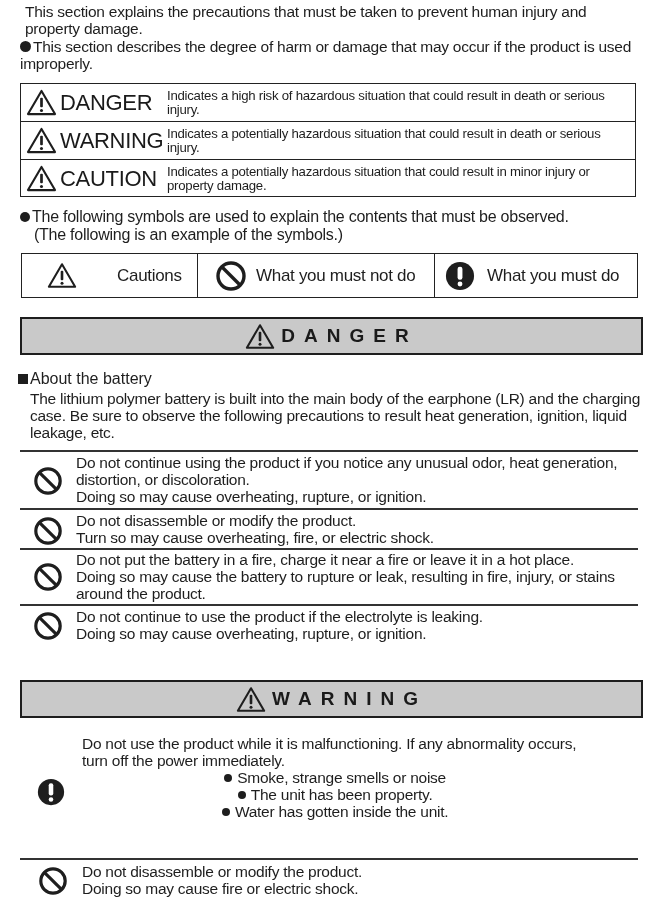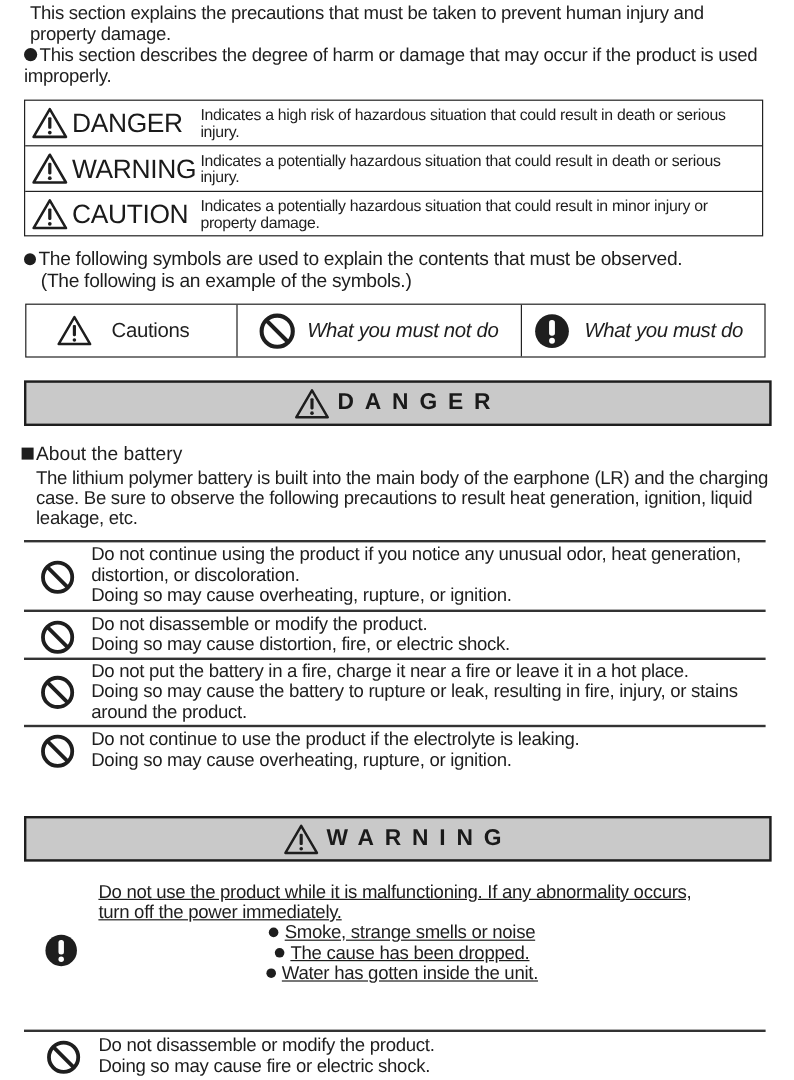--- a/index.html
+++ b/index.html
@@ -27,21 +27,21 @@
   .sig-label .word { font-size: 22px; letter-spacing: -0.3px; margin-left: 3px; color: #1a1a1a; }
   .sig-desc { flex: 1; font-size: 13.2px; line-height: 14.5px; letter-spacing: -0.25px; padding-top: 1px; }
 
   
   #sym-intro { left: 20px; top: 208px; width: 630px; }
   #sym-table {
     left: 21px; top: 253px; width: 617px; height: 45px;
     border: 1.5px solid #222; box-sizing: border-box; display: flex;
   }
   .sym-cell { display: flex; align-items: center; height: 100%; box-sizing: border-box; font-size: 17px; letter-spacing: -0.3px; }
-  .sym-cell + .sym-cell { border-left: 1.5px solid #222; font-style: italic; }
+  .sym-cell + .sym-cell { border-left: 1.5px solid #222; }
 
   
   .banner {
     left: 20px; width: 623px; height: 38px; box-sizing: border-box;
     background: #c9c9c9; border: 2.5px solid #1e1e1e;
     display: flex; align-items: center; justify-content: center;
   }
   .banner .bword { font-weight: bold; font-size: 19px; letter-spacing: 9px; margin-left: 6px; color: #1a1a1a; }
 
   
@@ -112,21 +112,21 @@
     <div class="sig-desc">Indicates a potentially hazardous situation that could result in minor injury or property damage.</div>
   </div>
 </div>
 
 <div id="sym-intro" class="abs txt" style="font-size:16px;line-height:18px;">
   <div><span class="bullet-dot" style="width:10px;height:10px;"></span><span>The following symbols are used to explain the contents that must be observed.</span></div>
   <div style="padding-left:14px;">(The following is an example of the symbols.)</div>
 </div>
 
 <div id="sym-table" class="abs">
-  <div class="sym-cell" style="width:175px; padding-left:25px;">
+  <div class="sym-cell" style="width:175px; padding-left:25px;gap:24px;">
     <svg width="30" height="27">
         <use href="#tri"></use>
       </svg>
     <span style="margin-left:16px;">Cautions</span>
   </div>
   <div class="sym-cell" style="width:237px; padding-left:17px;">
     <svg width="32" height="32">
         <use href="#noentry"></use>
       </svg>
     <span style="margin-left:9px;">What you must not do</span>
@@ -160,21 +160,21 @@
   <div>distortion, or discoloration.</div>
   <div>Doing so may cause overheating, rupture, or ignition.</div>
 </div>
 
 <div class="hr" style="left:20px; width:618px; top:508px;"></div>
 <svg class="item-icon" style="left:33px; top:516px;" width="30" height="30">
     <use href="#noentry"></use>
   </svg>
 <div class="item-text" style="left:76px; top:512px;">
   <div>Do not disassemble or modify the product.</div>
-  <div>Doing so may cause distortion, fire, or electric shock.</div>
+  <div>Turn so may cause overheating, fire, or electric shock.</div>
 </div>
 
 <div class="hr" style="left:20px; width:618px; top:548px;"></div>
 <svg class="item-icon" style="left:33px; top:562px;" width="30" height="30">
     <use href="#noentry"></use>
   </svg>
 <div class="item-text" style="left:76px; top:551px;">
   <div>Do not put the battery in a fire, charge it near a fire or leave it in a hot place.</div>
   <div>Doing so may cause the battery to rupture or leak, resulting in fire, injury, or stains</div>
   <div>around the product.</div>
@@ -192,25 +192,25 @@
 <div class="abs banner" style="top:680px;">
   <svg width="30" height="27">
       <use href="#tri"></use>
     </svg>
   <span class="bword">WARNING</span>
 </div>
 
 <svg class="item-icon" style="left:37px; top:777px;" width="28" height="30">
     <use href="#mustdo"></use>
   </svg>
-<div class="item-text" style="left:82px; top:735px;text-decoration:underline;">
+<div class="item-text" style="left:82px; top:735px;">
   <div>Do not use the product while it is malfunctioning. If any abnormality occurs,</div>
   <div>turn off the power immediately.</div>
   <div class="sub-bullet"><span class="bullet-dot"></span><span>Smoke, strange smells or noise</span></div>
-  <div class="sub-bullet"><span class="bullet-dot"></span><span>The cause has been dropped.</span></div>
+  <div class="sub-bullet"><span class="bullet-dot"></span><span>The unit has been property.</span></div>
   <div class="sub-bullet"><span class="bullet-dot"></span><span>Water has gotten inside the unit.</span></div>
 </div>
 
 <div class="hr" style="left:20px; width:618px; top:858px;"></div>
 <svg class="item-icon" style="left:38px; top:866px;" width="30" height="30">
     <use href="#noentry"></use>
   </svg>
 <div class="item-text" style="left:82px; top:863px;">
   <div>Do not disassemble or modify the product.</div>
   <div>Doing so may cause fire or electric shock.</div>

